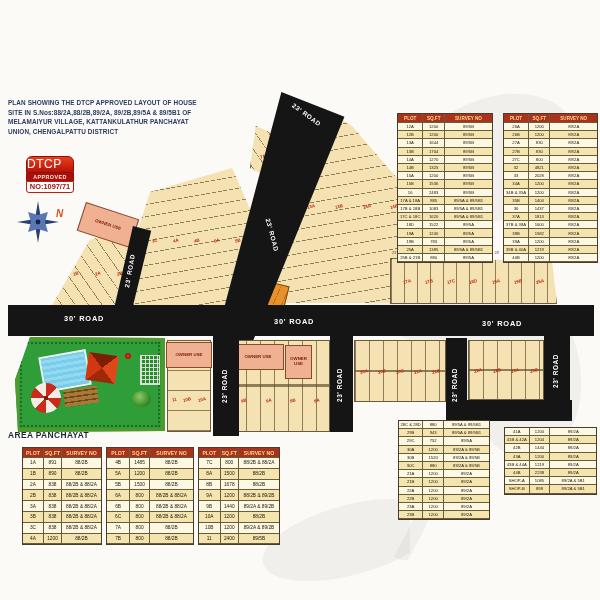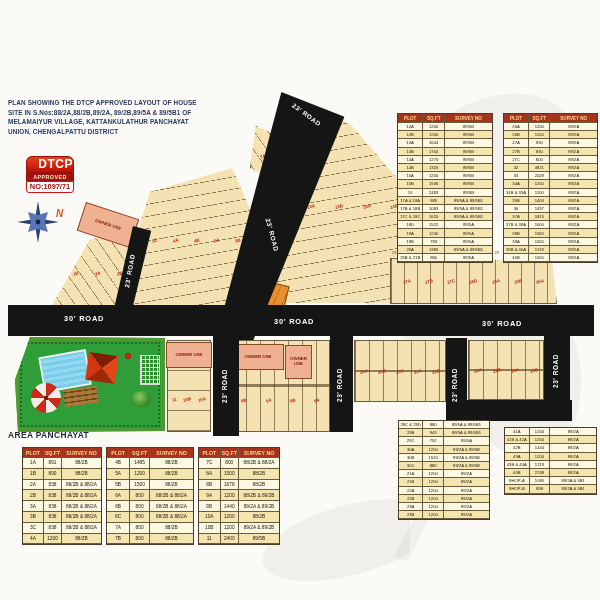--- a/index.html
+++ b/index.html
@@ -5,21 +5,21 @@
   html,body{margin:0;padding:0;background:#e9e7e2;}
   .canvas{position:relative;width:600px;height:600px;background:#fbfaf7;overflow:hidden;
           font-family:"Liberation Sans",sans-serif;}
   
   .wm{position:absolute;opacity:.06;pointer-events:none;}
   
   .title{position:absolute;left:8px;top:98px;width:225px;font-size:6.4px;font-weight:bold;
          color:#2a3a63;line-height:1.5;letter-spacing:.1px;}
   .badge{position:absolute;left:26px;top:156px;width:48px;}
   .badge-top{background:linear-gradient(#e8401c,#b81208);border:1px solid #8f0e06;border-radius:6px 6px 0 0;
-             color:#fff;text-align:right;font-weight:bold;font-size:12px;line-height:15px;letter-spacing:.5px;}
+             color:#fff;text-align:left;font-weight:normal;font-size:12px;line-height:15px;letter-spacing:.5px;}
   .badge-mid{background:#a80f0f;color:#ffe9c9;text-align:center;font-weight:bold;font-size:5.4px;line-height:8px;
              border-left:1px solid #8f0e06;border-right:1px solid #8f0e06;letter-spacing:.4px;}
   .badge-num{background:#fff;border:1.6px solid #c21a0c;border-radius:0 0 3px 3px;color:#a80f08;text-align:center;
              font-weight:bold;font-size:7.4px;line-height:10px;}
   .compass{position:absolute;left:16px;top:200px;}
   .compass-n{position:absolute;left:56px;top:208px;color:#d4541e;font-weight:bold;font-size:10px;font-style:italic;}
   .area-stmt{position:absolute;left:8px;top:430px;font-size:8.4px;font-weight:bold;color:#1d2536;letter-spacing:.4px;}
   
   .tbl{position:absolute;border:.6px solid #4a3c28;background:#fdf6d8;box-sizing:border-box;}
   .thead{display:flex;background:#a8321c;}

